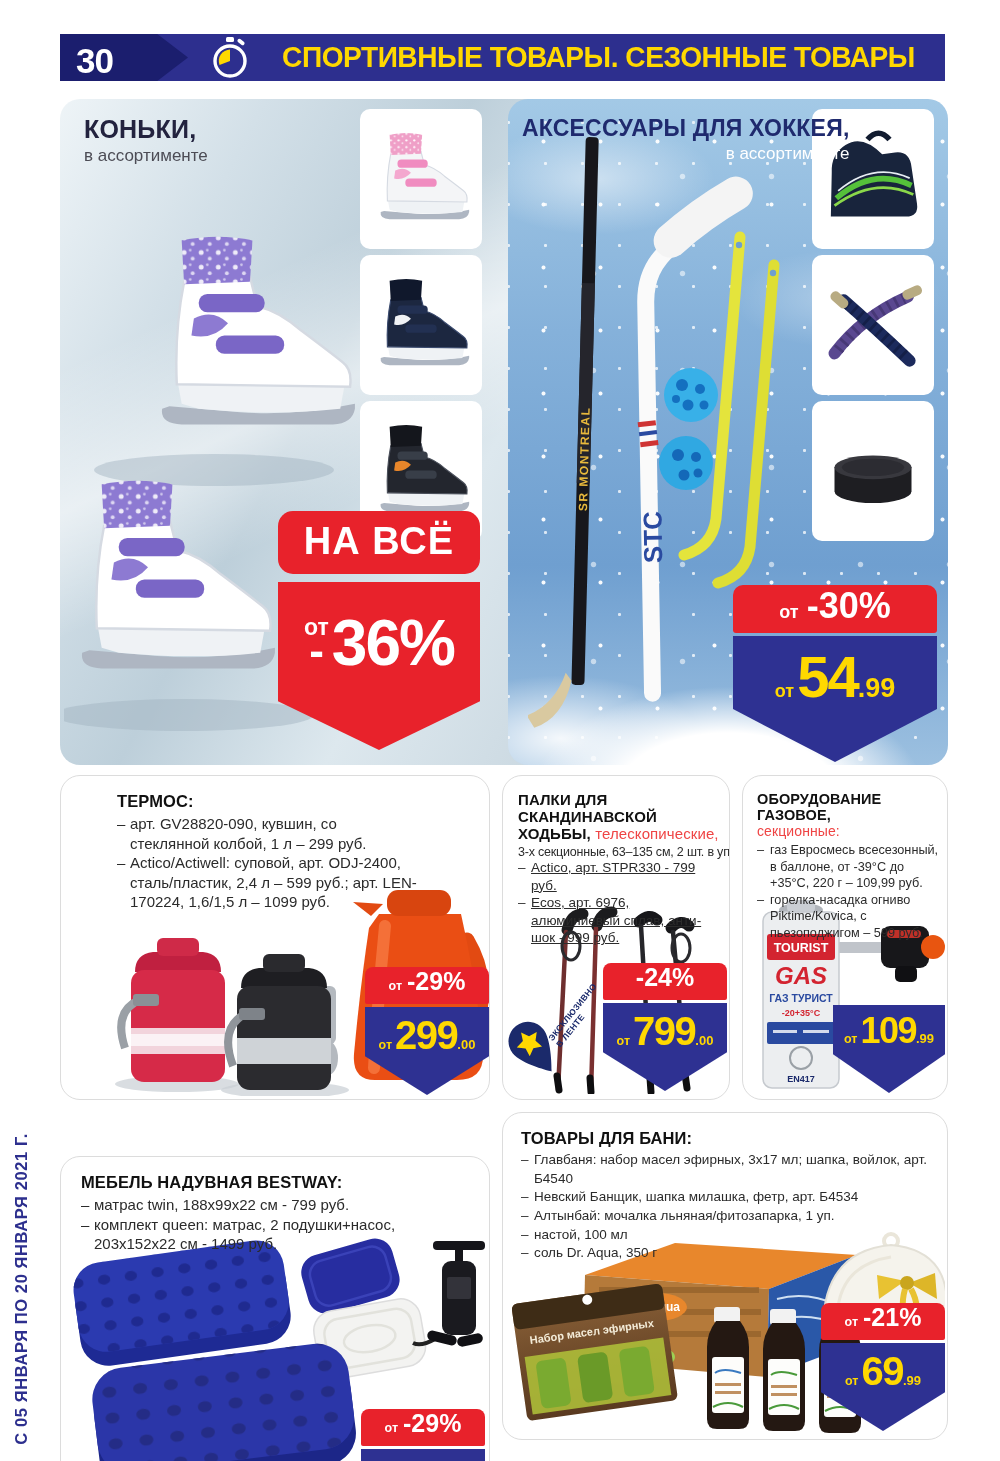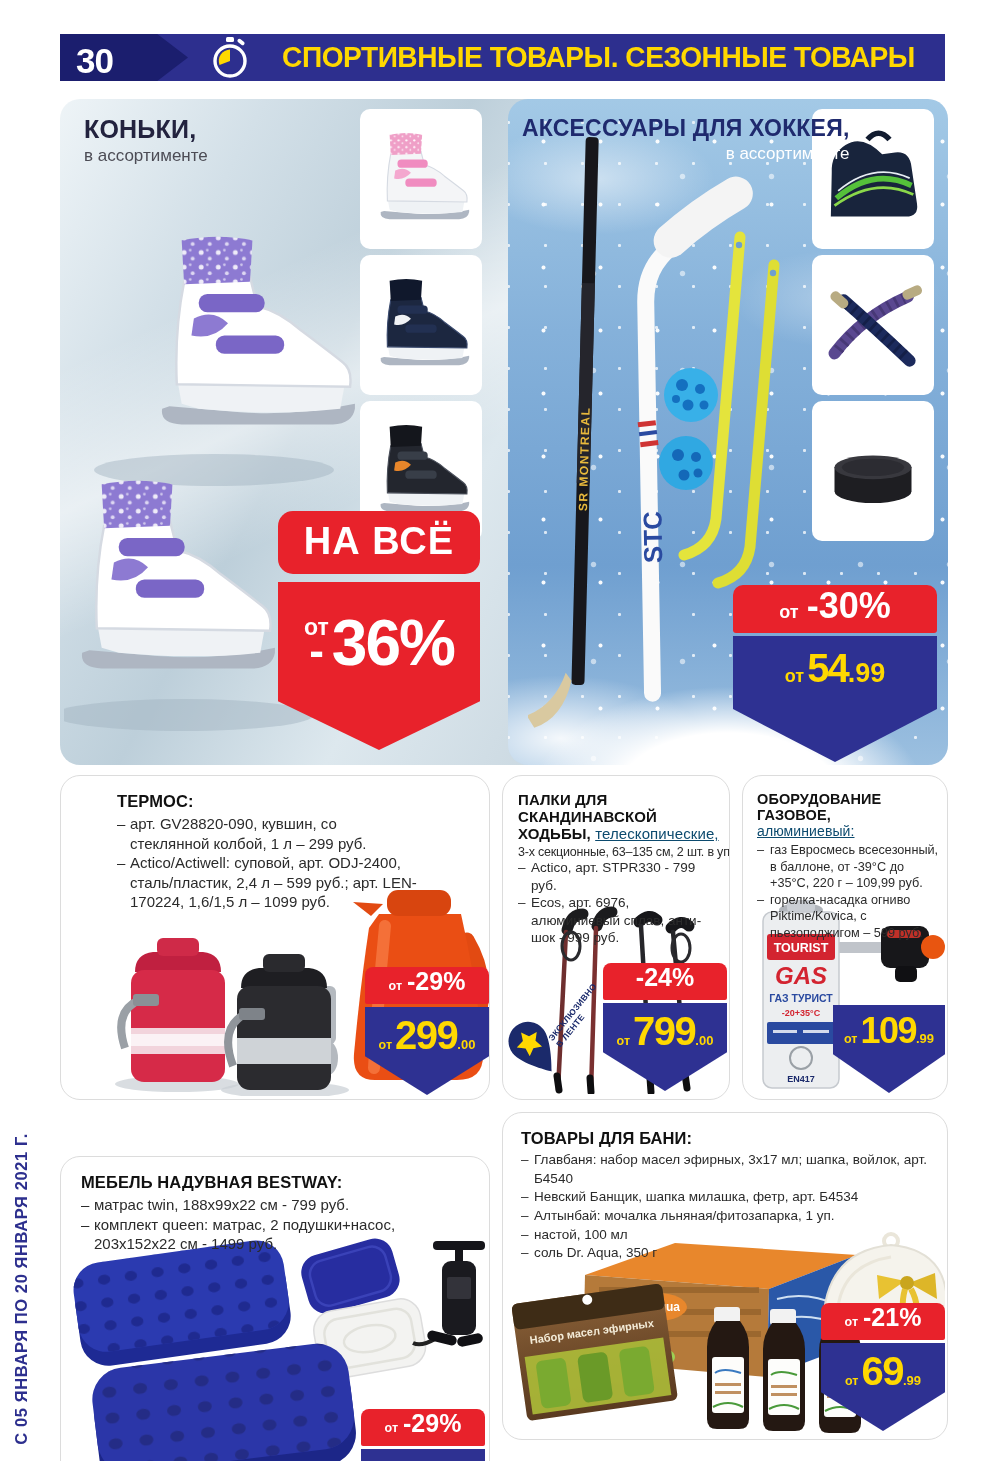--- a/index.html
+++ b/index.html
@@ -71,51 +71,51 @@
   .pennant { background:#2e3192; color:#ffd800; margin-top:3px;
       display:flex; align-items:baseline; justify-content:center; font-weight:bold; }
   .pennant .pfx { margin-right:3px; }
   .pennant sup { font-weight:bold; }
 
   .badge-lg { width:204px; }
   .badge-lg .disc-bar { height:48px; font-size:36px; border-radius:10px 10px 3px 3px; }
   .badge-lg .disc-bar .pfx { font-size:18px; margin-right:8px; }
   .badge-lg .pennant { height:126px; clip-path:polygon(0 0,100% 0,100% 58%,50% 100%,0 58%); padding-top:12px; }
   .badge-lg .pennant .pfx { font-size:18px; }
-  .badge-lg .pennant .int { font-size:40px; letter-spacing:-2px; line-height:1; }
+  .badge-lg .pennant .int { font-size:58px; letter-spacing:-2px; line-height:1; }
   .badge-lg .pennant sup { font-size:27px; }
 
   .badge-sm { width:124px; }
   .badge-sm .disc-bar { height:37px; font-size:25px; }
   .badge-sm .disc-bar .pfx { font-size:12.5px; margin-right:5px; }
   .badge-sm .pennant { height:88px; clip-path:polygon(0 0,100% 0,100% 56%,50% 100%,0 56%); padding-top:8px; }
   .badge-sm .pennant .pfx { font-size:12.5px; }
   .badge-sm .pennant .int { font-size:40px; letter-spacing:-1.5px; line-height:1; }
   .badge-sm .pennant sup { font-size:13px; }
   .badge-gas .pennant .int { font-size:36px; }
 
   
   .card-text { padding:16px 14px 0 20px; position:relative; z-index:3; }
   .card-text h3 { font-size:16.5px; font-weight:bold; color:#111; letter-spacing:.1px; margin-bottom:3px; }
-  .card-text h3 .normal { font-weight:normal; color:#0c4a6e;text-decoration:underline; }
+  .card-text h3 .normal { font-weight:normal; color:#ef4444; }
   .card-text .sub { font-size:14.5px; color:#2b2b2b; }
   .card-text ul { list-style:none; }
   .card-text li { font-size:15px; color:#2b2b2b; line-height:1.3; padding-left:13px; position:relative; }
   .card-text li::before { content:"–"; position:absolute; left:0; top:0; }
 
   .card-thermos   { left:60px;  top:775px; width:430px; height:325px;padding-left:36px; }
   .card-poles     { left:502px; top:775px; width:228px; height:325px; }
   .card-gas       { left:742px; top:775px; width:206px; height:325px; }
   .card-furniture { left:60px;  top:1112px; width:430px; height:388px;margin-top:44px; }
   .card-bath      { left:502px; top:1112px; width:446px; height:328px; }
 
   .card-poles .card-text { padding:15px 10px 0 15px; }
   .card-poles h3 { font-size:15px; }
   .card-poles .sub { font-size:12.5px; letter-spacing:-.2px; white-space:nowrap; }
-  .card-poles li { font-size:13.5px; }
+  .card-poles li { font-size:13.5px;text-decoration:underline; }
   .card-gas .card-text { padding:15px 8px 0 14px; }
   .card-gas h3 { font-size:14.5px; }
   .card-gas li { font-size:12.7px; }
   .card-bath .card-text { padding:16px 8px 0 18px; }
   .card-bath li { font-size:13.5px; line-height:1.38; }
 
   .product-art { position:absolute; z-index:2; }
 
   
   .exclusive-pin { position:absolute; left:6px; bottom:6px; width:96px; height:96px; z-index:6; }
@@ -411,21 +411,21 @@
         <span class="int">799</span>
         <sup>.00</sup>
       </div>
     </div>
   </div>
 
   <div class="card outlined card-gas">
     <div class="card-text">
       <h3>
         <span>ОБОРУДОВАНИЕ ГАЗОВОЕ,</span><br>
-        <span class="normal" style="font-size:14px;">алюминиевый:</span>
+        <span class="normal" style="font-size:14px;">секционные:</span>
       </h3>
       <ul>
         <li>газ Евросмесь всесезонный, в баллоне, от -39°С до +35°С, 220 г – 109,99 руб.</li>
         <li>горелка-насадка огниво Piktime/Kovica, с пьезоподжигом – 599 руб.</li>
       </ul>
     </div>
     <svg class="product-art" style="left:6px; top:118px;" width="196" height="200" viewBox="0 0 196 200">
 
       <rect x="78" y="48" width="62" height="11" rx="4" fill="#c0c4ca"></rect>
       <rect x="132" y="32" width="48" height="42" rx="9" fill="#17171a"></rect>

